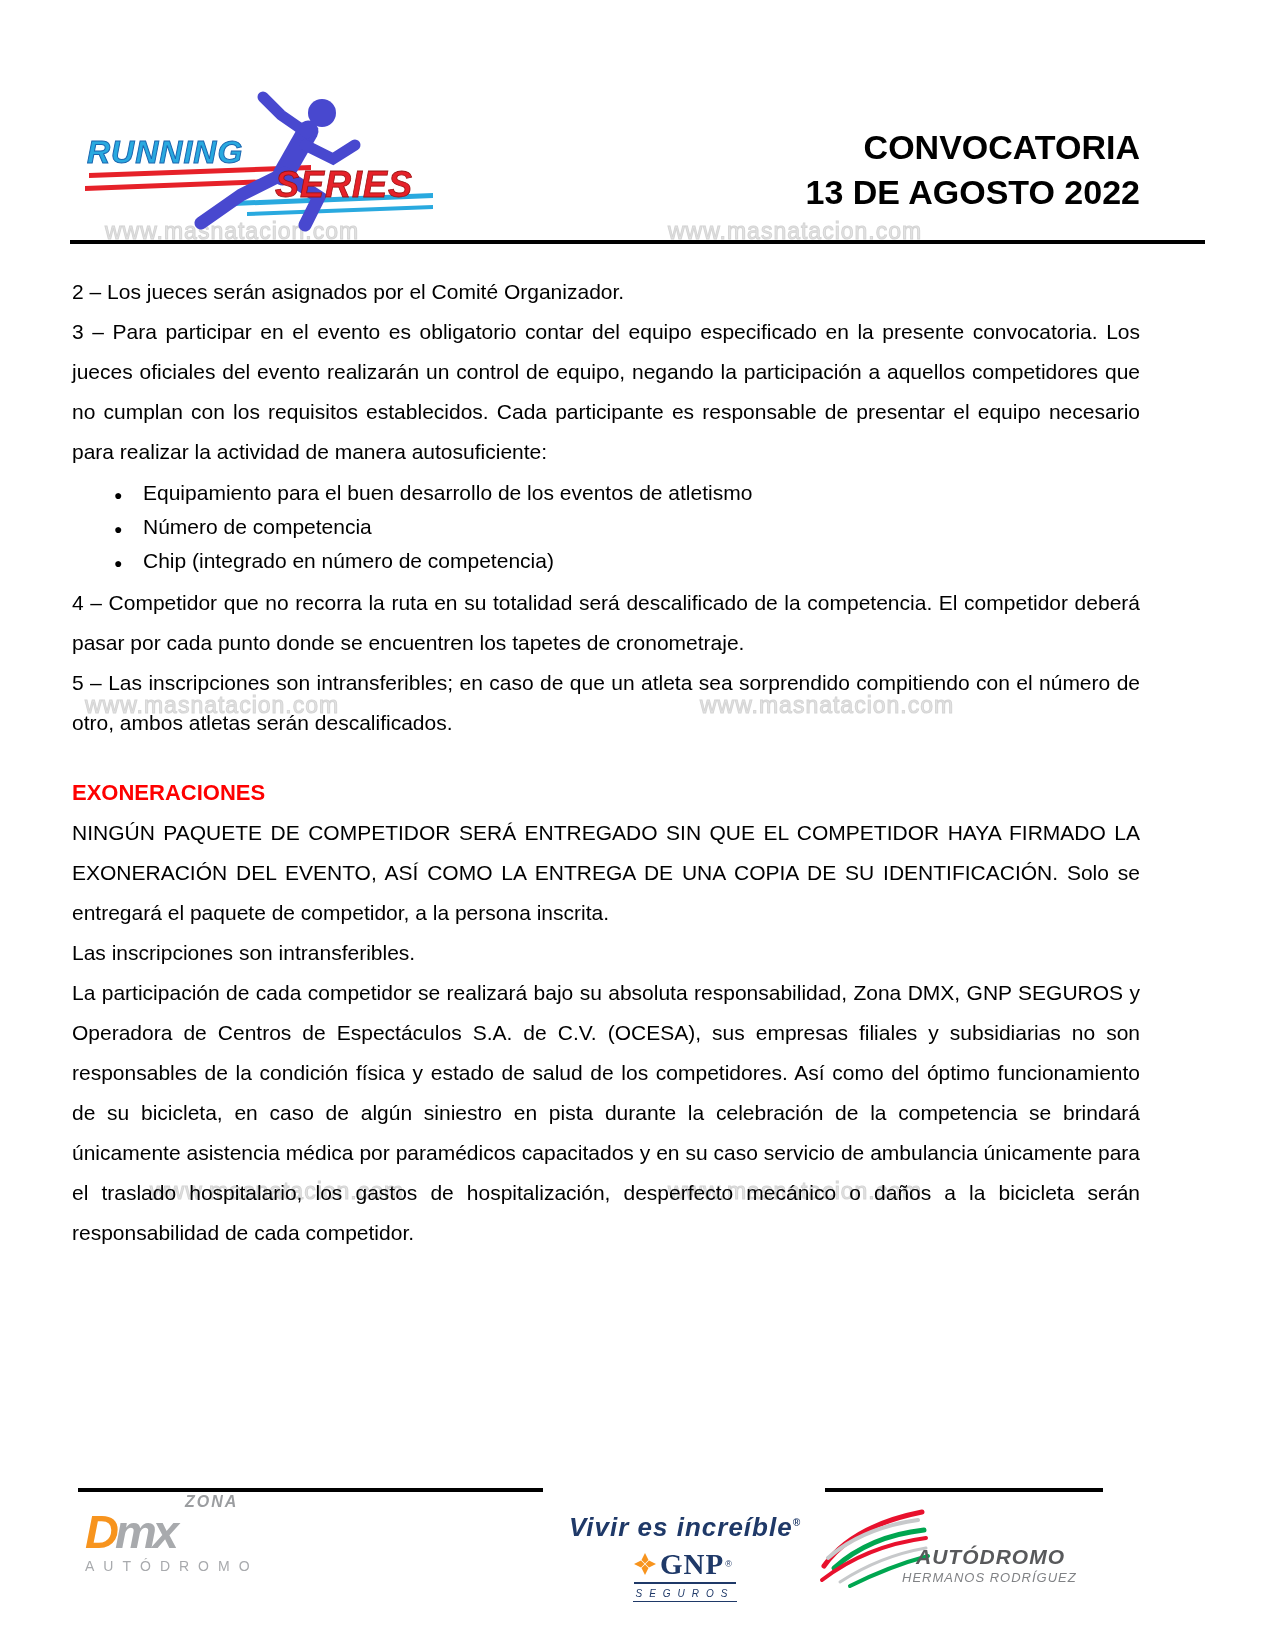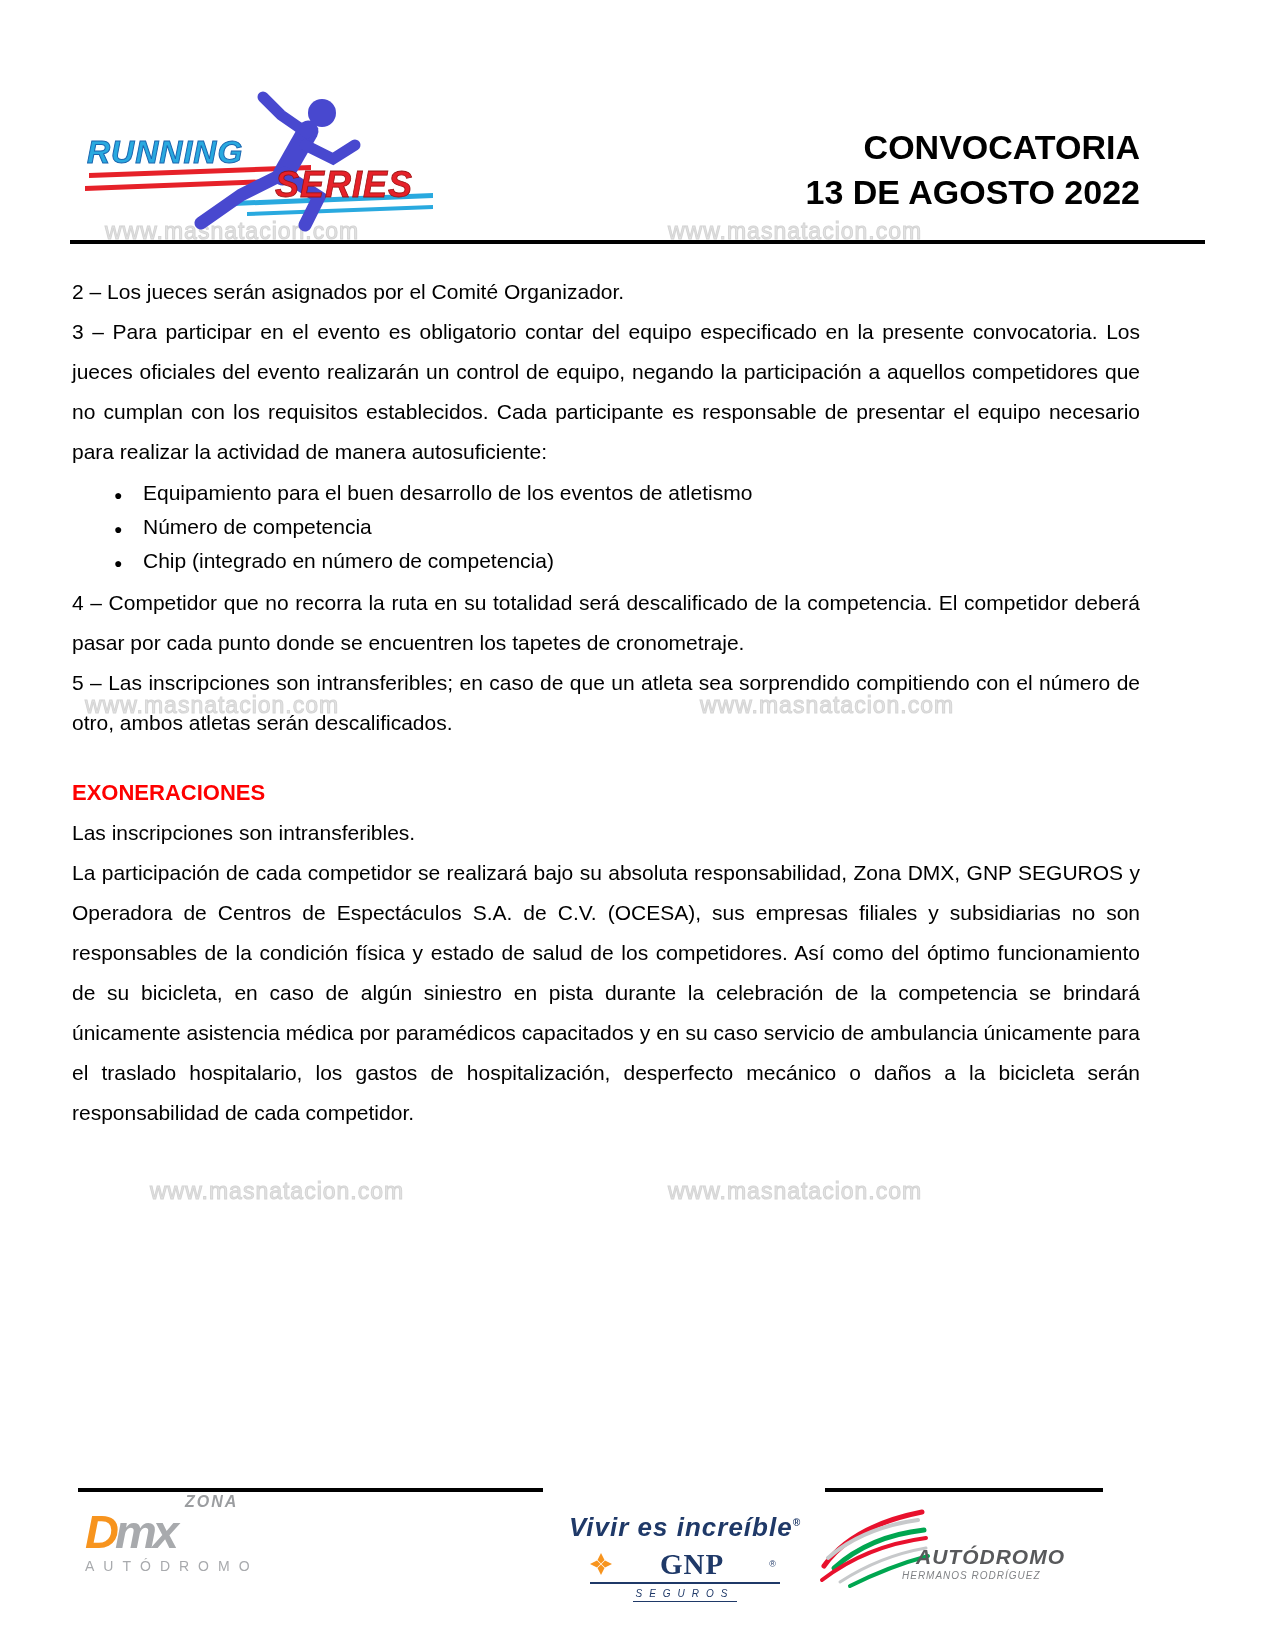--- a/index.html
+++ b/index.html
@@ -42,32 +42,32 @@
   .rule-right{position:absolute;left:825px;top:1488px;width:278px;height:4px;background:#000;z-index:1;}
   .dmx{position:absolute;left:85px;top:1494px;z-index:1;line-height:1;}
   .dmx-zona{font-style:italic;font-weight:bold;font-size:16px;letter-spacing:2px;color:#9B9DA0;margin-left:100px;}
   .dmx-word{font-style:italic;font-weight:bold;font-size:47px;letter-spacing:-4px;margin-top:-2px;}
   .dmx-d{color:var(--dmx-orange);} .dmx-mx{color:var(--dmx-gray);}
   .dmx-sub{font-size:14px;letter-spacing:9px;color:var(--dmx-gray);margin-top:4px;}
   .gnp{position:absolute;left:560px;top:1508px;width:250px;text-align:center;z-index:1;color:var(--gnp-navy);}
   .gnp-slogan{font-style:italic;font-weight:bold;font-size:26px;letter-spacing:1px;line-height:30px;}
   .gnp-slogan sup{font-size:10px;}
   .gnp-row{display:inline-flex;align-items:center;border-bottom:2px solid var(--gnp-navy);
-           padding:2px 4px 1px 0;margin-top:4px;gap:44px;}
+           padding:2px 4px 1px 0;margin-top:4px;}
   .gnp-flower{margin-right:4px;}
   .gnp-name{font-family:"Liberation Serif",serif;font-weight:bold;font-size:29px;letter-spacing:1px;}
   .gnp-row sup{font-size:9px;margin-left:1px;}
   .gnp-sub{display:inline-block;font-size:10px;letter-spacing:7px;border-bottom:1px solid var(--gnp-navy);
            padding:3px 2px 2px 2px;margin-top:0;font-style:italic;}
   .gnp-line2{line-height:1;}
   .ahr{position:absolute;left:808px;top:1498px;width:300px;height:110px;z-index:1;}
   .ahr svg{position:absolute;left:10px;top:8px;}
   .ahr-text{position:absolute;left:108px;top:48px;line-height:1;}
   .ahr-name{font-style:italic;font-weight:bold;font-size:21px;color:#58595B;letter-spacing:1px;}
-  .ahr-sub{font-style:italic;font-size:10px;color:#808285;letter-spacing:1px;margin-top:4px;margin-left:-14px;}
+  .ahr-sub{font-style:italic;font-size:13px;color:#808285;letter-spacing:1px;margin-top:4px;margin-left:-14px;}
   .ahr-stripe{fill:none;stroke-linecap:round;}
 </style>
 </head>
 <body>
 
 <div class="page">
 
   <div class="wm wm1">www.masnatacion.com</div>
   <div class="wm wm2">www.masnatacion.com</div>
   <div class="wm wm3">www.masnatacion.com</div>
@@ -113,20 +113,21 @@
       </li>
       <li>
         <span class="dot">●</span>
         <span>Chip (integrado en número de competencia)</span>
       </li>
     </ul>
     <p class="just">4 – Competidor que no recorra la ruta en su totalidad será descalificado de la competencia. El competidor deberá pasar por cada punto donde se encuentren los tapetes de cronometraje.</p>
     <p class="just">5 – Las inscripciones son intransferibles; en caso de que un atleta sea sorprendido compitiendo con el número de otro, ambos atletas serán descalificados.</p>
 
     <h2 class="red">EXONERACIONES</h2>
+    <p class="just">NINGÚN PAQUETE DE COMPETIDOR SERÁ ENTREGADO SIN QUE EL COMPETIDOR HAYA FIRMADO LA EXONERACIÓN DEL EVENTO, ASÍ COMO LA ENTREGA DE UNA COPIA DE SU IDENTIFICACIÓN. Solo se entregará el paquete de competidor, a la persona inscrita.</p>
     <p>Las inscripciones son intransferibles.</p>
 
     <p class="just">La participación de cada competidor se realizará bajo su absoluta responsabilidad, Zona DMX, GNP SEGUROS y Operadora de Centros de Espectáculos S.A. de C.V. (OCESA), sus empresas filiales y subsidiarias no son responsables de la condición física y estado de salud de los competidores. Así como del óptimo funcionamiento de su bicicleta, en caso de algún siniestro en pista durante la celebración de la competencia se brindará únicamente asistencia médica por paramédicos capacitados y en su caso servicio de ambulancia únicamente para el traslado hospitalario, los gastos de hospitalización, desperfecto mecánico o daños a la bicicleta serán responsabilidad de cada competidor.</p>
 
   </main>
 
   <div class="rule-left"></div>
   <div class="rule-right"></div>
 
   <div class="dmx">

